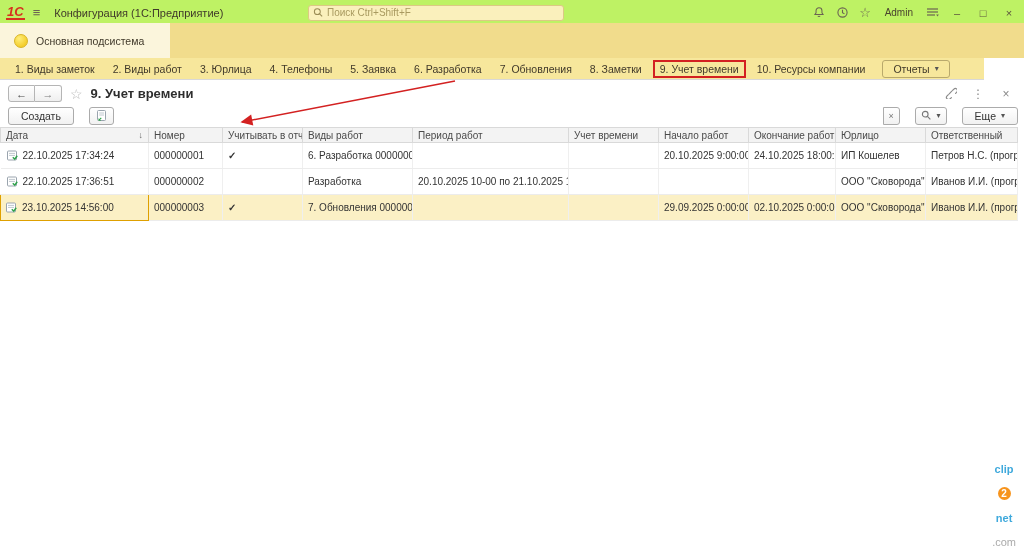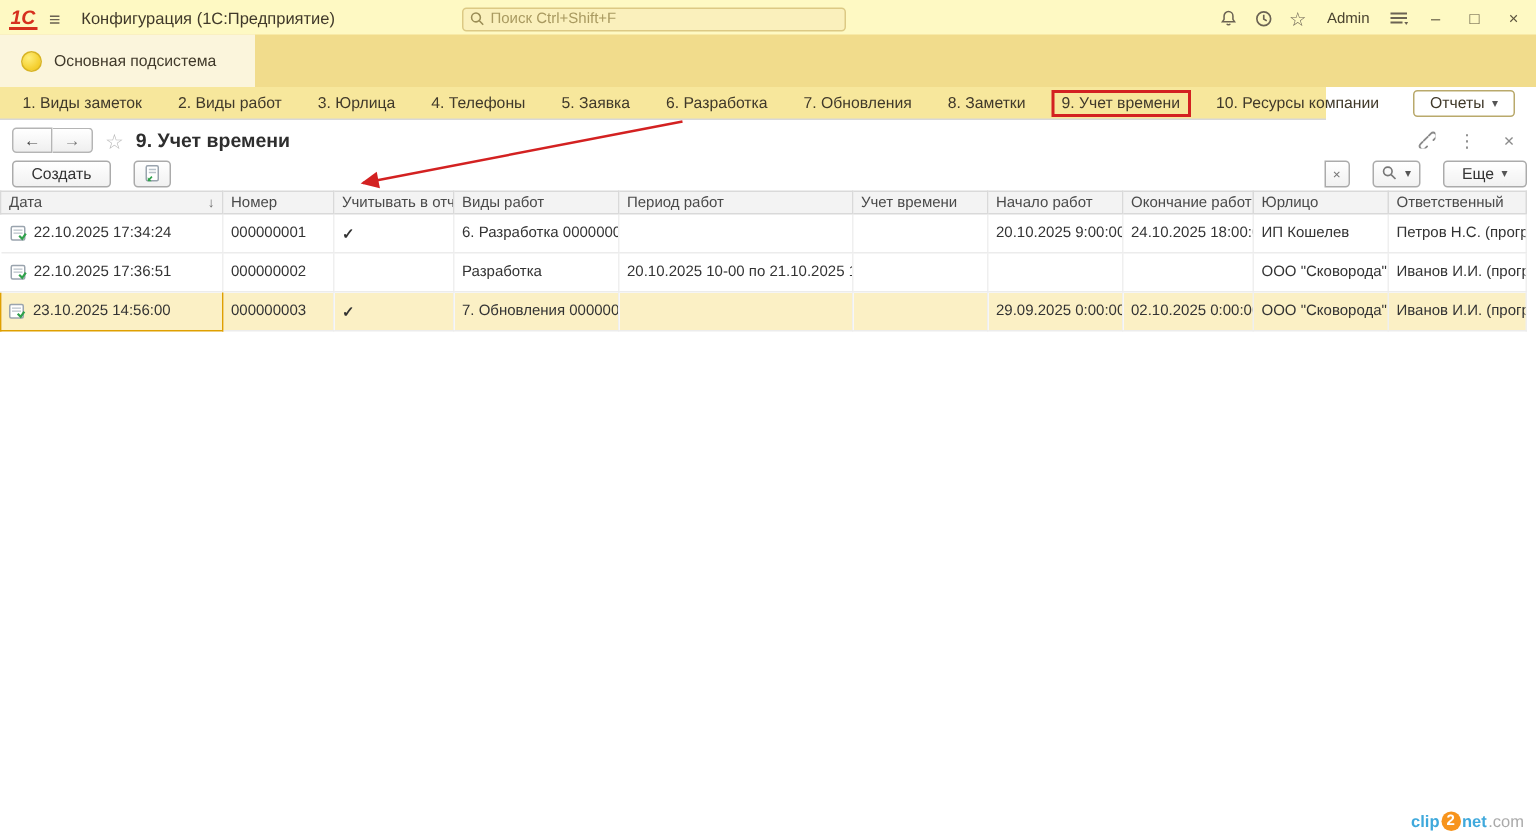--- a/index.html
+++ b/index.html
@@ -5,21 +5,21 @@
   * { margin:0; padding:0; box-sizing:border-box; }
   html,body { width:1024px; height:554px; }
   body {
     font-family:"Liberation Sans", sans-serif;
     font-size:11px; color:#333;
     background:#fff; position:relative; overflow:hidden;
   }
   
   .titlebar {
     position:absolute; top:0; left:0; width:1024px; height:26px;
-    background:#fef9c3; border-bottom:1px solid #EBD27E;
+    background:#bef264; border-bottom:1px solid #EBD27E;
     display:flex; align-items:center; padding:0 6px; gap:8px;
   }
   .logo1c { color:#D6301E; font-weight:bold; font-style:italic; font-size:13px;
     border-bottom:2px solid #D6301E; line-height:12px; padding:0 1px; }
   .hamburger { color:#6b6353; font-size:13px; cursor:pointer; }
   .win-title { font-size:11px; color:#40392a; margin-left:6px; }
   .tb-spacer { flex:1; }
   .tb-search {
     width:256px; height:16px; background:#FAF0BC; border:1px solid #DCC984;
     border-radius:3px; display:flex; align-items:center; padding:0 4px; gap:4px;
@@ -44,23 +44,23 @@
   .tab-active {
     background:#FBF5DC; display:flex; align-items:center; gap:8px;
     padding:0 26px 0 14px; cursor:pointer;
   }
   .subsys-circle { width:14px; height:14px; border-radius:50%;
     background:radial-gradient(circle at 35% 30%, #FFEE7A, #F4CE2C 70%);
     border:1px solid #D8B424; }
   .tab-lbl { font-size:10.5px; color:#40392a; }
   
   .menurow {
-    position:absolute; top:58px; left:0; width:884px; height:22px;
+    position:absolute; top:58px; left:0; width:984px; height:22px;
     background:#F7E79C; border-bottom:1px solid #D8D8D8;
-    display:flex; align-items:center; padding:0 8px; gap:10px;
+    display:flex; align-items:center; padding:0 8px; gap:4px;
   }
   .menu-item { font-size:10.5px; color:#40392a; padding:3px 7px; cursor:pointer; white-space:nowrap; }
   .menu-item.hl { border:2px solid #D32121; padding:1px 5px; }
   .btn-reports {
     margin-left:6px; font-size:10.5px; color:#40392a; background:transparent;
     border:1px solid #B9A96C; border-radius:3px; padding:2px 10px; cursor:pointer;
     display:flex; align-items:center; gap:5px;
   }
   .caret { font-size:8px; color:#555; }
   
@@ -114,22 +114,22 @@
     background:#FADE8D; border:1px solid #DFA000; padding:0 4px;
   }
   .sortarrow { float:right; color:#666; font-size:9px; }
   .chk { color:#1E9E3C; font-weight:bold; font-size:11px; }
   .datecell { display:flex; align-items:center; gap:4px; }
   
   .overlay { position:absolute; top:0; left:0; width:1024px; height:554px;
     pointer-events:none; z-index:50; }
   
   .watermark {
-    position:absolute; right:8px; bottom:0; font-size:11px; font-weight:bold;
-    display:flex; align-items:center; gap:1px;
+    position:absolute; right:8px; bottom:6px; font-size:11px; font-weight:bold;
+    display:flex; align-items:center; gap:12px;flex-direction:column;
   }
   .wm-blue { color:#3FA9DC; }
   .wm-two { width:13px; height:13px; border-radius:50%; background:#F7941D; color:#fff;
     font-size:10px; display:inline-flex; align-items:center; justify-content:center; }
   .wm-gray { color:#AAAAAA; font-weight:normal; }
   svg { display:block; }
 </style>
 </head>
 <body>
 

